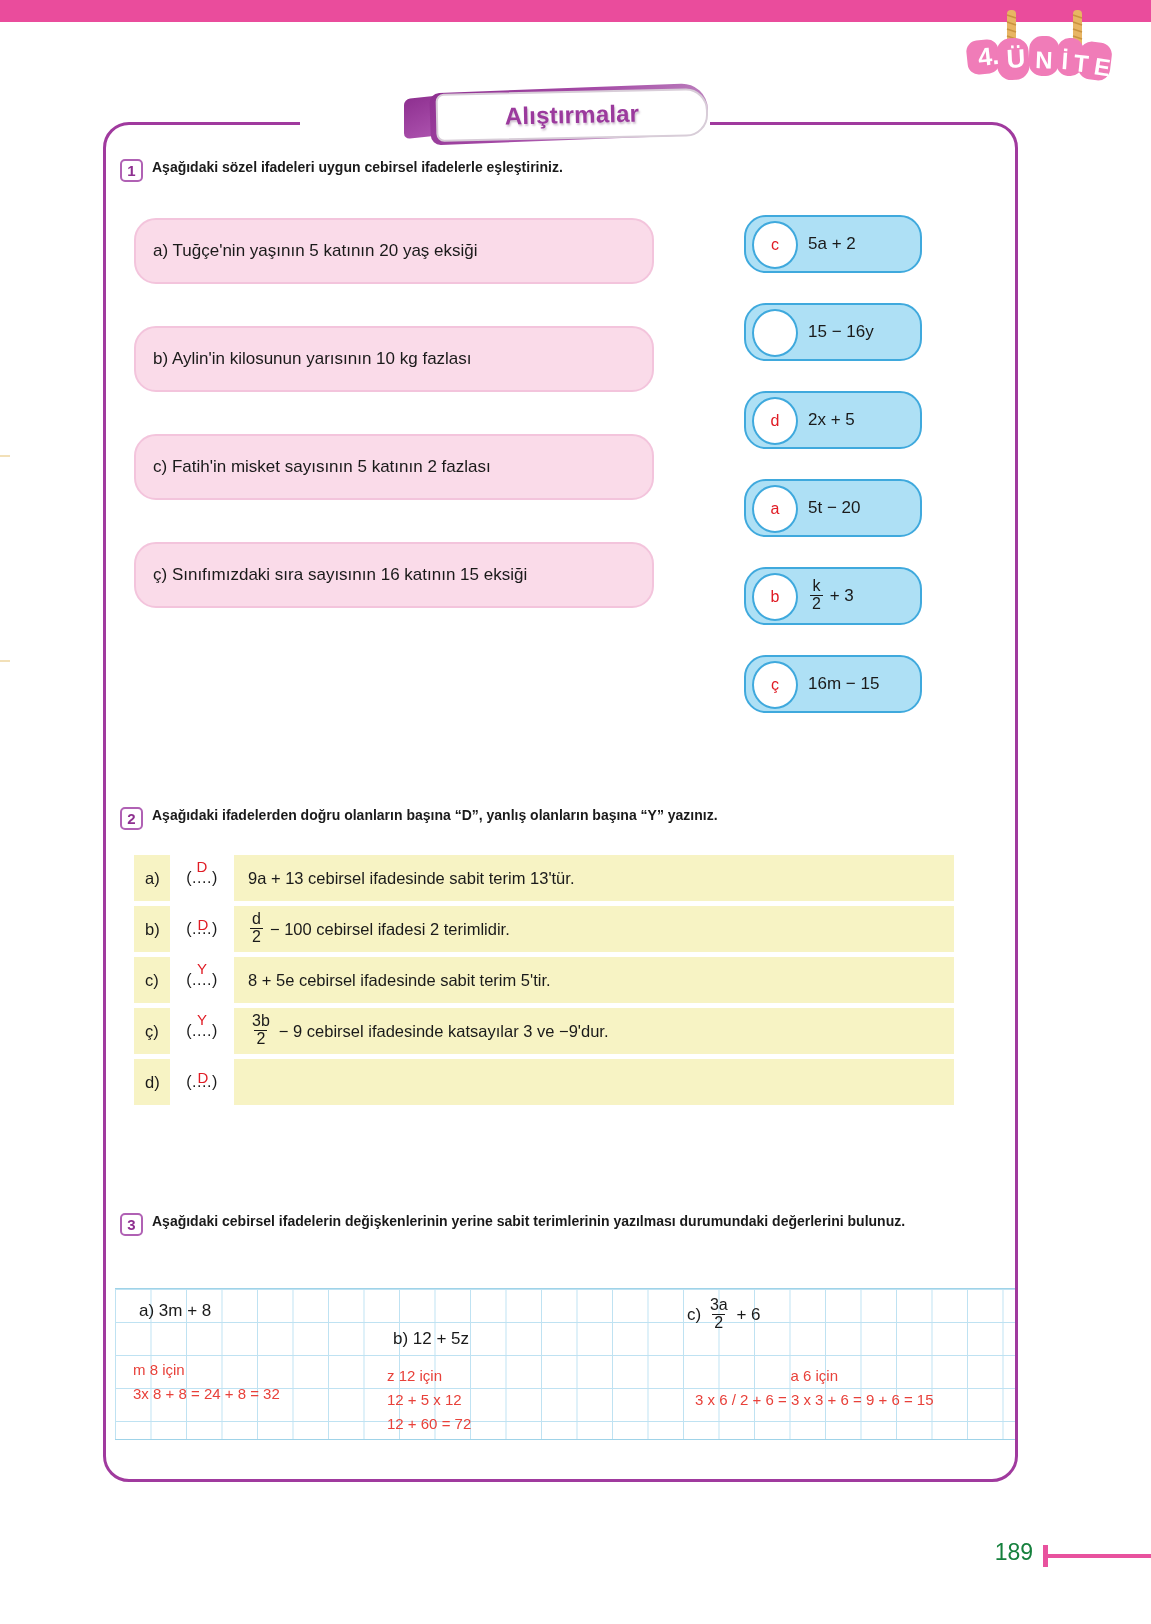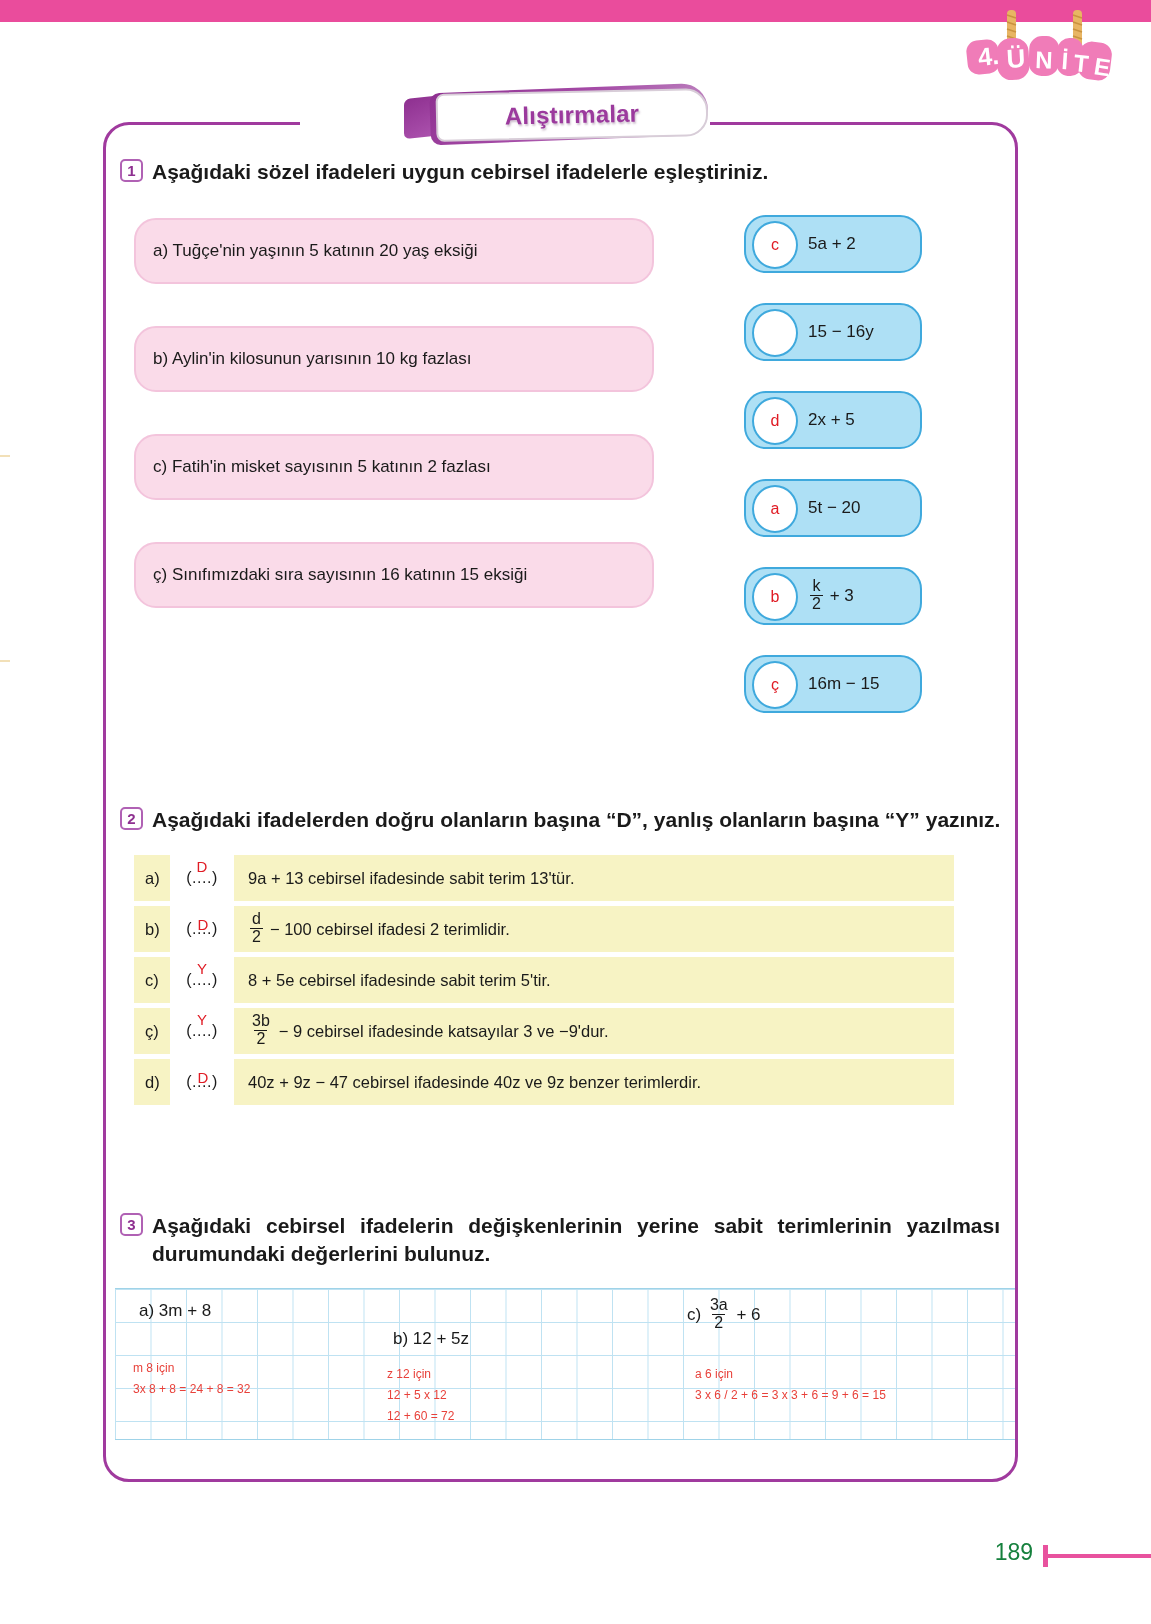--- a/index.html
+++ b/index.html
@@ -112,21 +112,21 @@
     font-size: 15px;
     font-weight: bold;
     display: flex;
     align-items: center;
     justify-content: center;
     flex: none;
     box-sizing: border-box;
     margin-top: 1px;
   }
   .q-text {
-    font-size: 21px;
+    font-size: 14px;
     font-weight: bold;
     color: #1a1a1a;
     line-height: 1.32;
   }
 
   #q1-header { left: 120px; top: 158px; width: 880px; }
   #q2-header { left: 120px; top: 806px; width: 890px; }
   #q3-header { left: 120px; top: 1212px; width: 880px; }
   #q3-header .q-text { text-align: justify; }
 
@@ -271,21 +271,21 @@
   }
   .grid-cell {
     position: absolute;
     white-space: nowrap;
   }
   .grid-q {
     font-size: 17px;
     color: #1a1a1a;
   }
   .grid-ans {
-    font-size: 12px;
+    font-size: 15px;
     color: #e8413a;
   }
   .grid-ans div { margin-bottom: 7px; }
 
   
   .page-num {
     position: absolute;
     right: 118px; bottom: 58px;
     font-size: 23px;
     color: #15803d;
@@ -474,23 +474,20 @@
       <span style="padding-left:5px;">− 9  cebirsel ifadesinde katsayılar 3 ve −9'dur.</span>
     </div>
   </div>
 
   <div class="q2-row">
     <div class="q2-label">d)</div>
     <div class="blank-box">
       <span class="blank-parens">(....)</span>
       <span class="blank-answer mid">D</span>
     </div>
-    <div class="q2-body">
-      <span>40z + 9z − 47 cebirsel ifadesinde 40z ve 9z benzer terimlerdir.</span>
-    </div>
   </div>
 
 </div>
 
 <div class="q-header" id="q3-header">
   <div class="q-num">3</div>
   <div class="q-text">Aşağıdaki cebirsel ifadelerin değişkenlerinin yerine sabit terimlerinin yazılması durumundaki değerlerini bulunuz.</div>
 </div>
 
 <div class="grid-wrap">
@@ -509,21 +506,21 @@
   </div>
 
   <div class="grid-cell grid-q" style="left:572px; top:9px;">
     <span>c)</span>
     <span class="frac">
       <span class="num">3a</span>
       <span class="den">2</span>
     </span>
     <span>+ 6</span>
   </div>
-  <div class="grid-cell grid-ans" style="left:580px; top:78px;">
+  <div class="grid-cell grid-ans" style="left:580px; top:78px;text-align:center;">
     <div>a 6 için</div>
     <div>3 x 6 / 2 + 6 = 3 x 3 + 6 = 9 + 6 = 15</div>
   </div>
 
 </div>
 
 <div class="page-num">189</div>
 <div class="page-tick"></div>
 <div class="page-rule"></div>
 

